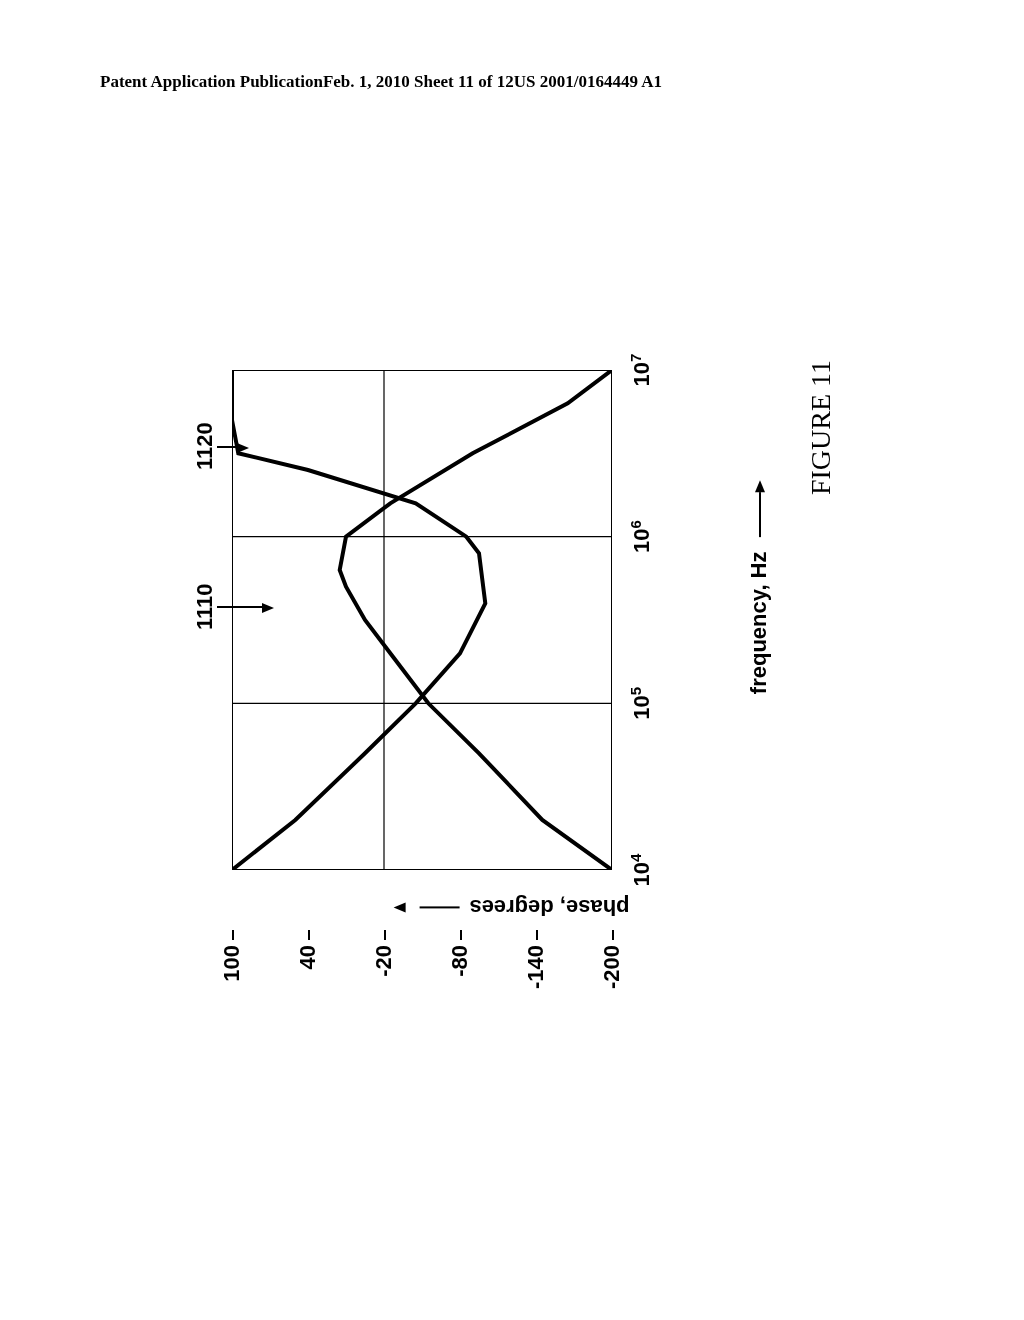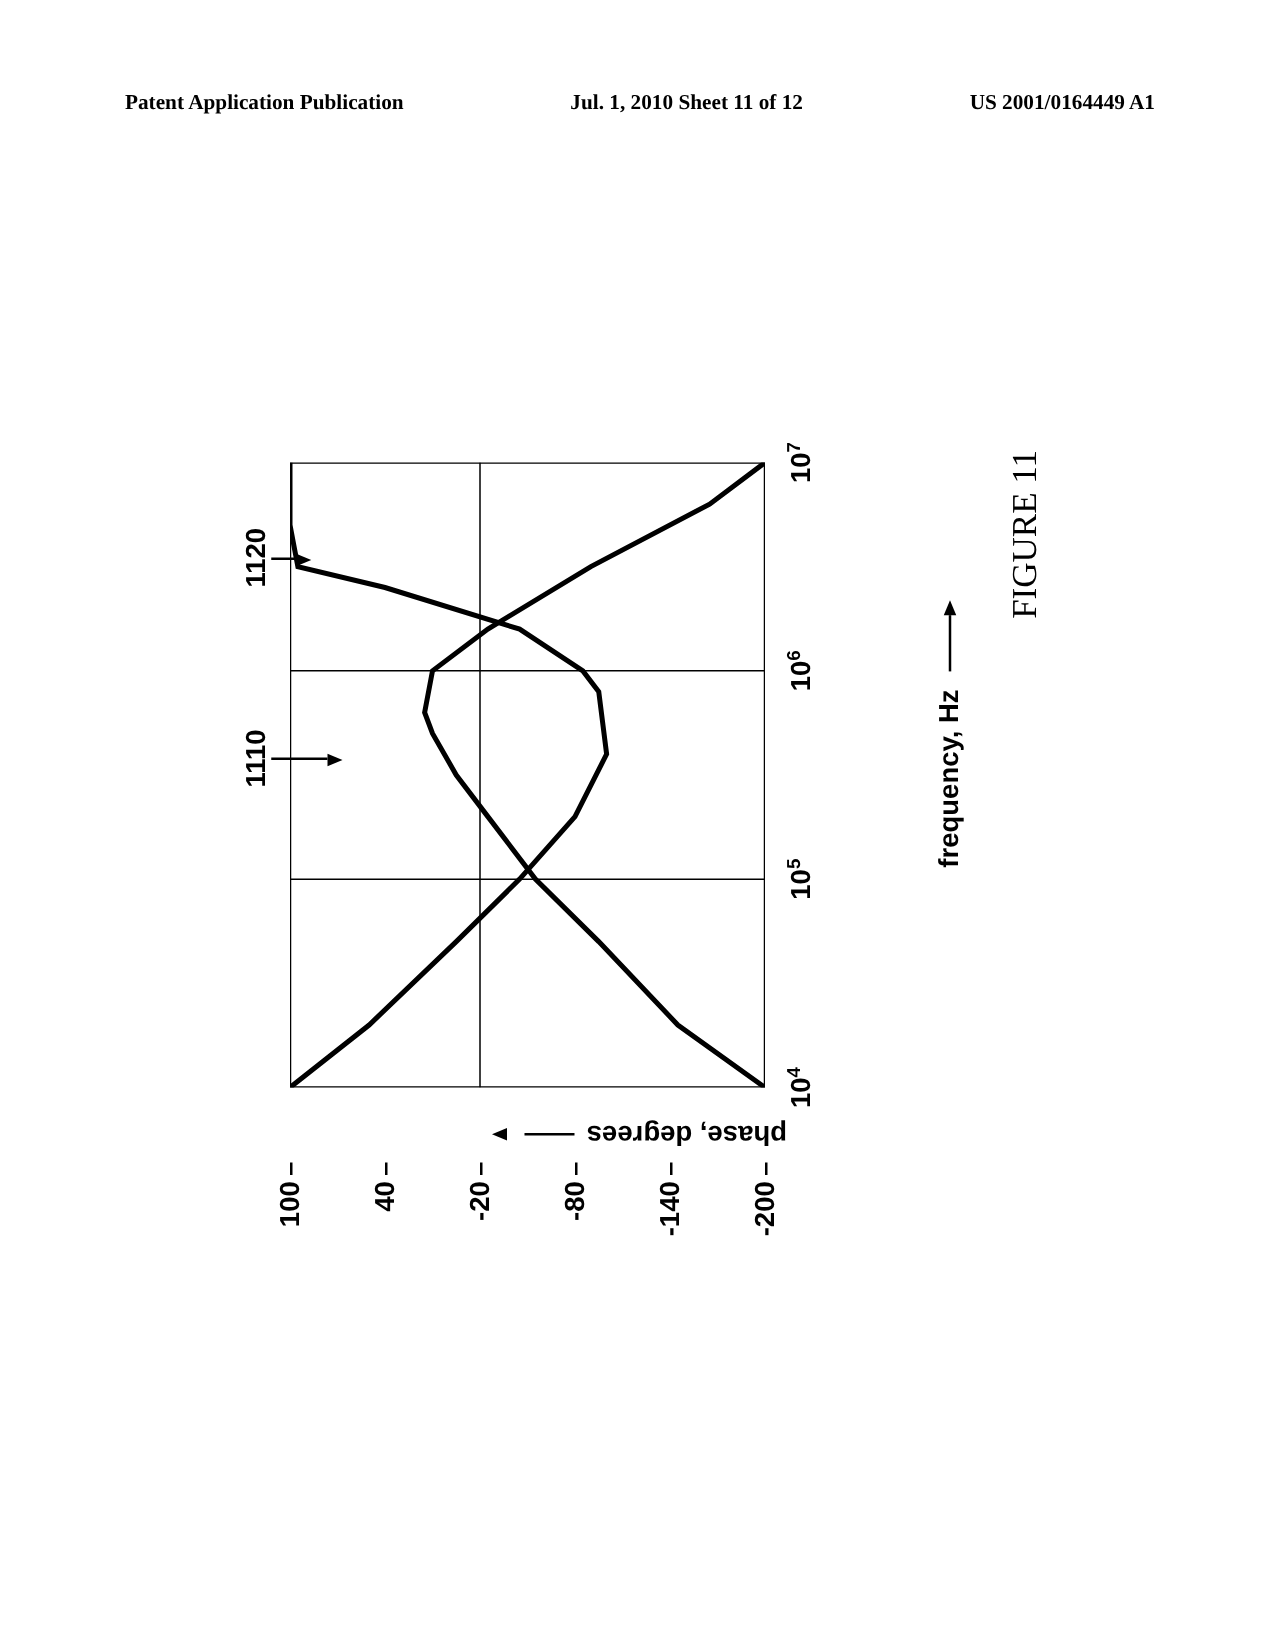--- a/index.html
+++ b/index.html
@@ -10,21 +10,20 @@
       font-family: 'Times New Roman', serif;
       position: relative;
     }
     .header {
       position: absolute;
       top: 72px;
       left: 0;
       right: 0;
       padding: 0 100px;
       display: flex;
-      justify-content: space-between;
       font-family: 'Times New Roman', serif;
       font-size: 17px;
       font-weight: bold;
     }
     .figure-container {
       position: absolute;
       top: 50%;
       left: 50%;
       transform: translate(-50%, -55%) rotate(-90deg);
       transform-origin: center center;
@@ -163,21 +162,21 @@
       border-left: 5px solid transparent;
       border-right: 5px solid transparent;
       border-top: 12px solid black;
     }
   </style>
 </head>
 <body>
 
 <div class="header">
   <span>Patent Application Publication</span>
-  <span>Jul. 1, 2010  Sheet 11 of 12</span>
+  <span>Feb. 1, 2010  Sheet 11 of 12</span>
   <span>US 2001/0164449 A1</span>
 </div>
 
 <div class="figure-container">
 
   <div class="y-axis-label">
     <span>phase, degrees</span>
     <span class="arrow-line-y"></span>
     <span class="arrow-up"></span>
   </div>

